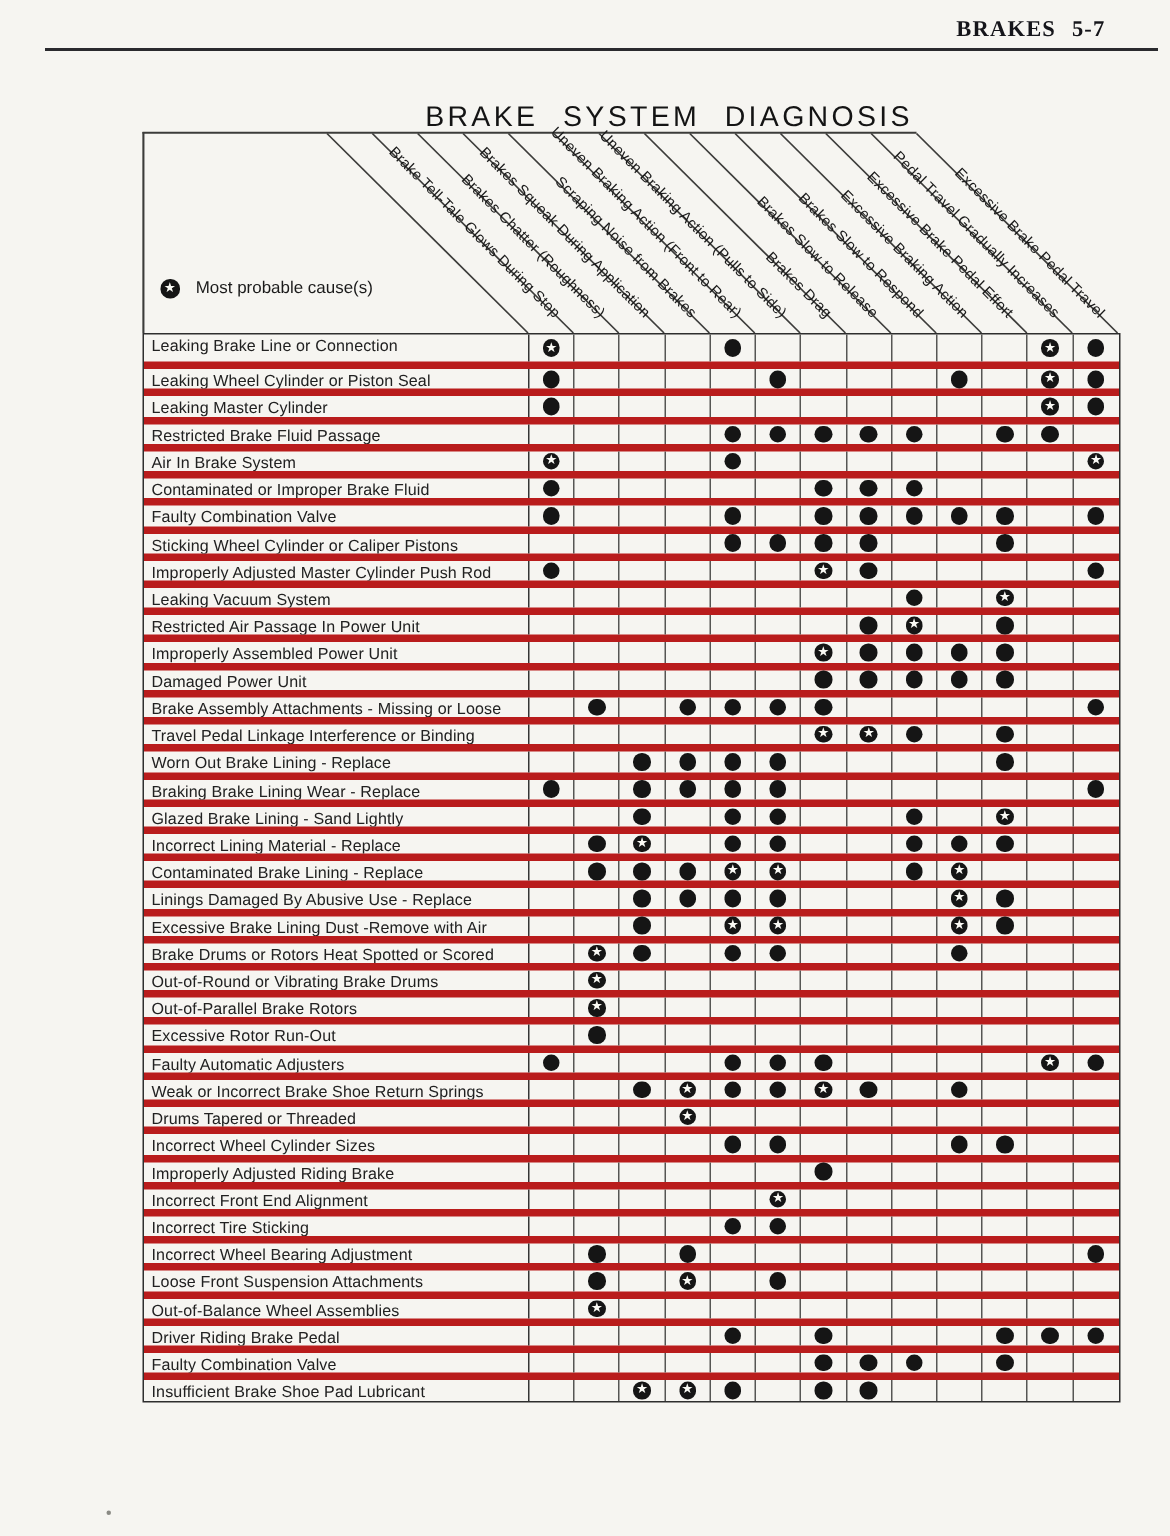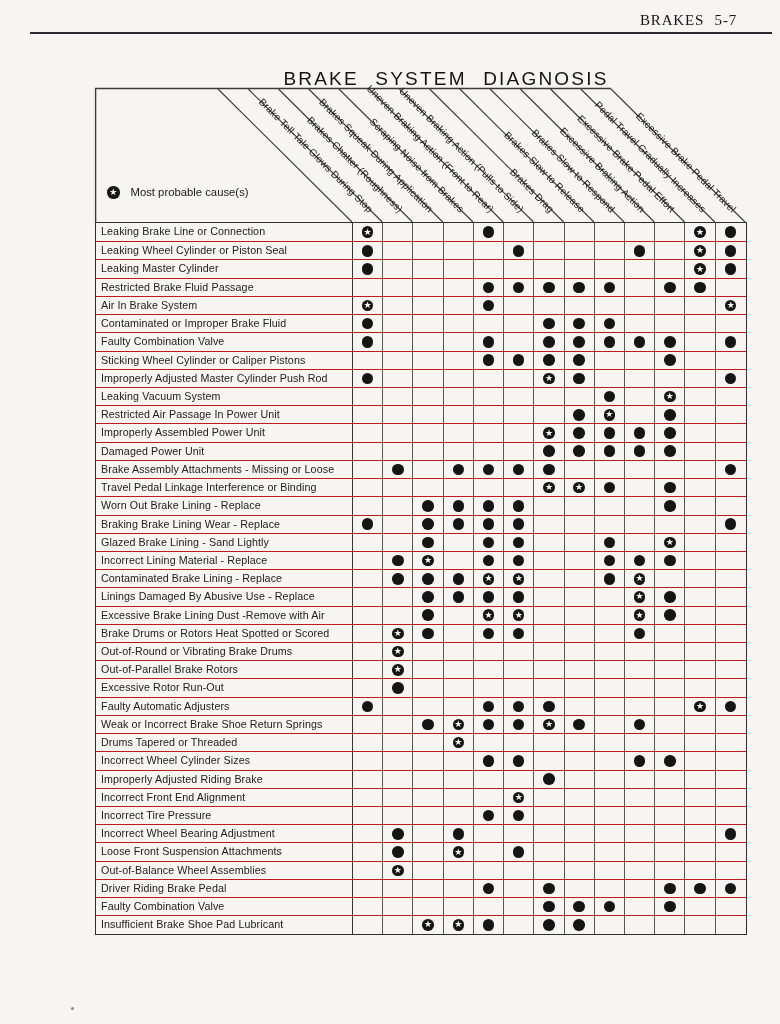--- a/index.html
+++ b/index.html
@@ -5,21 +5,21 @@
   html,body{margin:0;padding:0;}
   body{background:#d8d8d4;}
   .page{
     position:relative; width:780px; height:1024px; margin:0 auto;
     background:#f6f5f1; overflow:hidden;
     font-family:"Liberation Sans", sans-serif; color:#1d1d1d;
     -webkit-font-smoothing:antialiased;
   }
   .pageno{
     position:absolute; top:12px; right:43px;
-    font-family:"Liberation Serif", serif; font-weight:normal;
+    font-family:"Liberation Serif", serif; font-weight:bold;
     font-size:15px; letter-spacing:.8px; word-spacing:6px; color:#15151a;
   }
   .head-rule{position:absolute; left:30px; top:32px; width:742px; height:2px; background:#2a2a2e;}
   .title{
     position:absolute; left:116px; top:68px; width:660px; text-align:center;
     font-size:19px; letter-spacing:2.2px; word-spacing:9px; color:#141414;
   }
   #header-lines{position:absolute; left:0; top:0; width:780px; height:1024px; pointer-events:none;}
   .diag{
     position:absolute; width:262px; height:15px; line-height:15px;
@@ -33,21 +33,21 @@
   .mark{
     width:11.5px; height:11.5px; border-radius:50%; background:#151515;
     display:inline-flex; align-items:center; justify-content:center; flex:0 0 auto;
   }
   .mark .st{color:#fafaf5; font-size:9px; line-height:1; transform:translateY(-.5px);}
   .legend .mark{width:12.5px; height:12.5px;}
   #grid{
     position:absolute; left:95px; top:222px;
     border:1.6px solid #2e2e2e; background:transparent;
   }
-  .mrow{display:flex; height:18.2295px; box-sizing:border-box; border-top:1px solid #b91c1c;}
+  .mrow{display:flex; height:18.2295px; box-sizing:border-box; border-top:5px solid #b91c1c;}
   .mrow:first-child{border-top:none;}
   .rlabel{
     width:257px; box-sizing:border-box; border-right:1.3px solid #353535;
     font-size:10.7px; line-height:17.6px; padding-left:5px; letter-spacing:.1px;
     white-space:nowrap; overflow:hidden; color:#212121;
   }
   .cell{
     width:30.2307px; box-sizing:border-box; border-right:1px solid #565654;
     display:flex; align-items:center; justify-content:center;
   }
@@ -945,21 +945,21 @@
         </div>
         <div class="cell"></div>
         <div class="cell"></div>
         <div class="cell"></div>
         <div class="cell"></div>
         <div class="cell"></div>
         <div class="cell"></div>
         <div class="cell"></div>
       </div>
       <div class="mrow">
-        <div class="rlabel">Incorrect Tire Pressure</div>
+        <div class="rlabel">Incorrect Tire Sticking</div>
         <div class="cell"></div>
         <div class="cell"></div>
         <div class="cell"></div>
         <div class="cell"></div>
         <div class="cell">
           <span class="mark"></span>
         </div>
         <div class="cell">
           <span class="mark"></span>
         </div>

